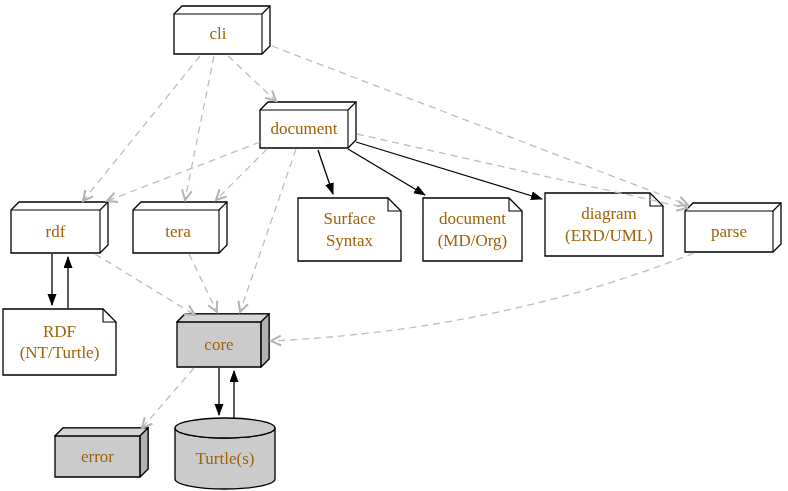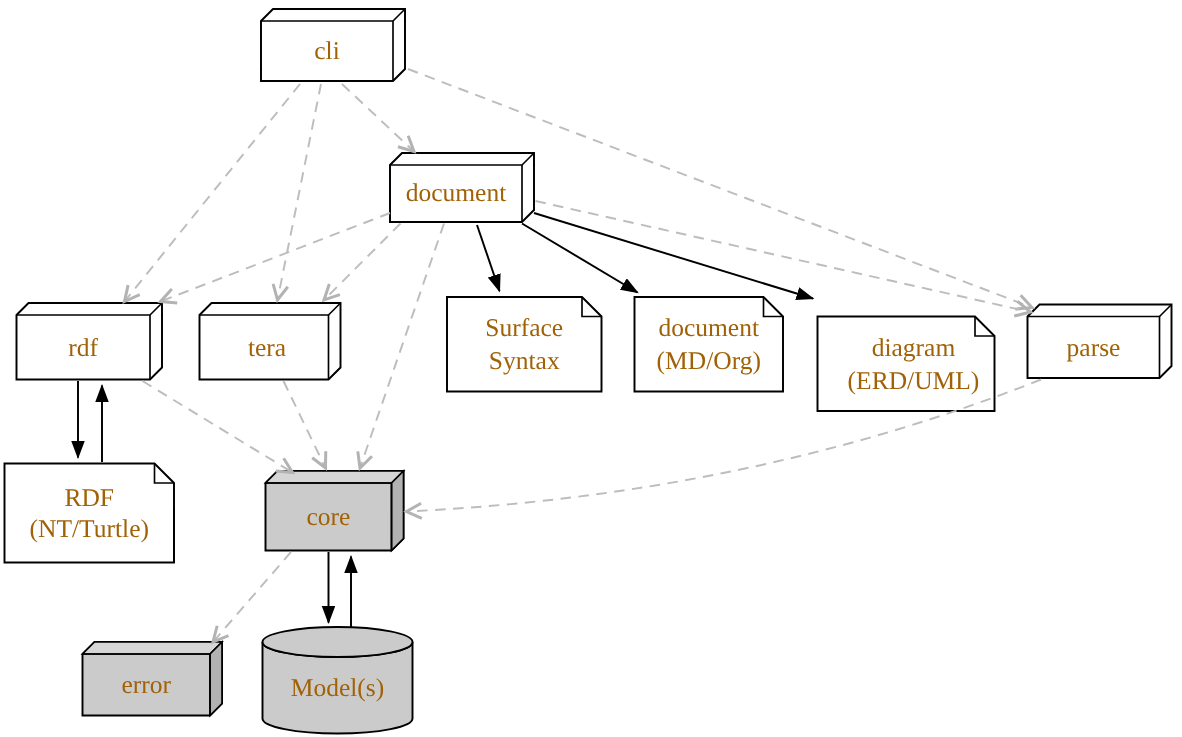--- a/index.html
+++ b/index.html
@@ -86,21 +86,21 @@
 
   <div class="node note" style="left:423px;top:198px;width:99px;height:63px">
     <svg width="99" height="63" viewBox="0 0 99 63">
       <path class="outline f-white" d="M0,0 L86,0 L99,13 L99,63 L0,63 Z"></path>
       <path class="thin" d="M86,0 L86,13 L99,13"></path>
     </svg>
     <div class="label">document
 (MD/Org)</div>
   </div>
 
-  <div class="node note" style="left:545px;top:211px;width:128px;height:63px">
+  <div class="node note" style="left:545px;top:193px;width:128px;height:63px">
     <svg width="118" height="63" viewBox="0 0 118 63">
       <path class="outline f-white" d="M0,0 L105,0 L118,13 L118,63 L0,63 Z"></path>
       <path class="thin" d="M105,0 L105,13 L118,13"></path>
     </svg>
     <div class="label">diagram
 (ERD/UML)</div>
   </div>
 
   <div class="node box3d" style="left:685px;top:203px;width:96px;height:49px">
     <svg width="96" height="49" viewBox="0 0 96 49">
@@ -138,21 +138,21 @@
       <path class="thin" d="M0,8 L85,8 L85,49"></path>
     </svg>
     <div class="label">error</div>
   </div>
 
   <div class="node cyl" style="left:175px;top:418px;width:100px;height:71px">
     <svg width="100" height="71" viewBox="0 0 100 71">
       <path class="outline f-gray" d="M0,10 L0,61 A50,10 0 0 0 100,61 L100,10 A50,10 0 0 1 0,10 Z"></path>
       <ellipse class="outline f-gray" cx="50" cy="10" rx="50" ry="10"></ellipse>
     </svg>
-    <div class="label">Model(s)</div>
+    <div class="label">Turtle(s)</div>
   </div>
 
   <svg id="edges" width="788" height="491" viewBox="0 0 788 491">
     <defs>
       <marker id="ah-gray" markerUnits="userSpaceOnUse" markerWidth="14" markerHeight="14" refX="11" refY="6" orient="auto">
         <path d="M1,1 L11,6 L1,11" fill="none" stroke="#b3b3b3" stroke-width="2"></path>
       </marker>
       <marker id="ah-black" markerUnits="userSpaceOnUse" markerWidth="14" markerHeight="11" refX="11" refY="4.5" orient="auto">
         <path d="M0,0 L12,4.5 L0,9 Z" fill="#000"></path>
       </marker>

